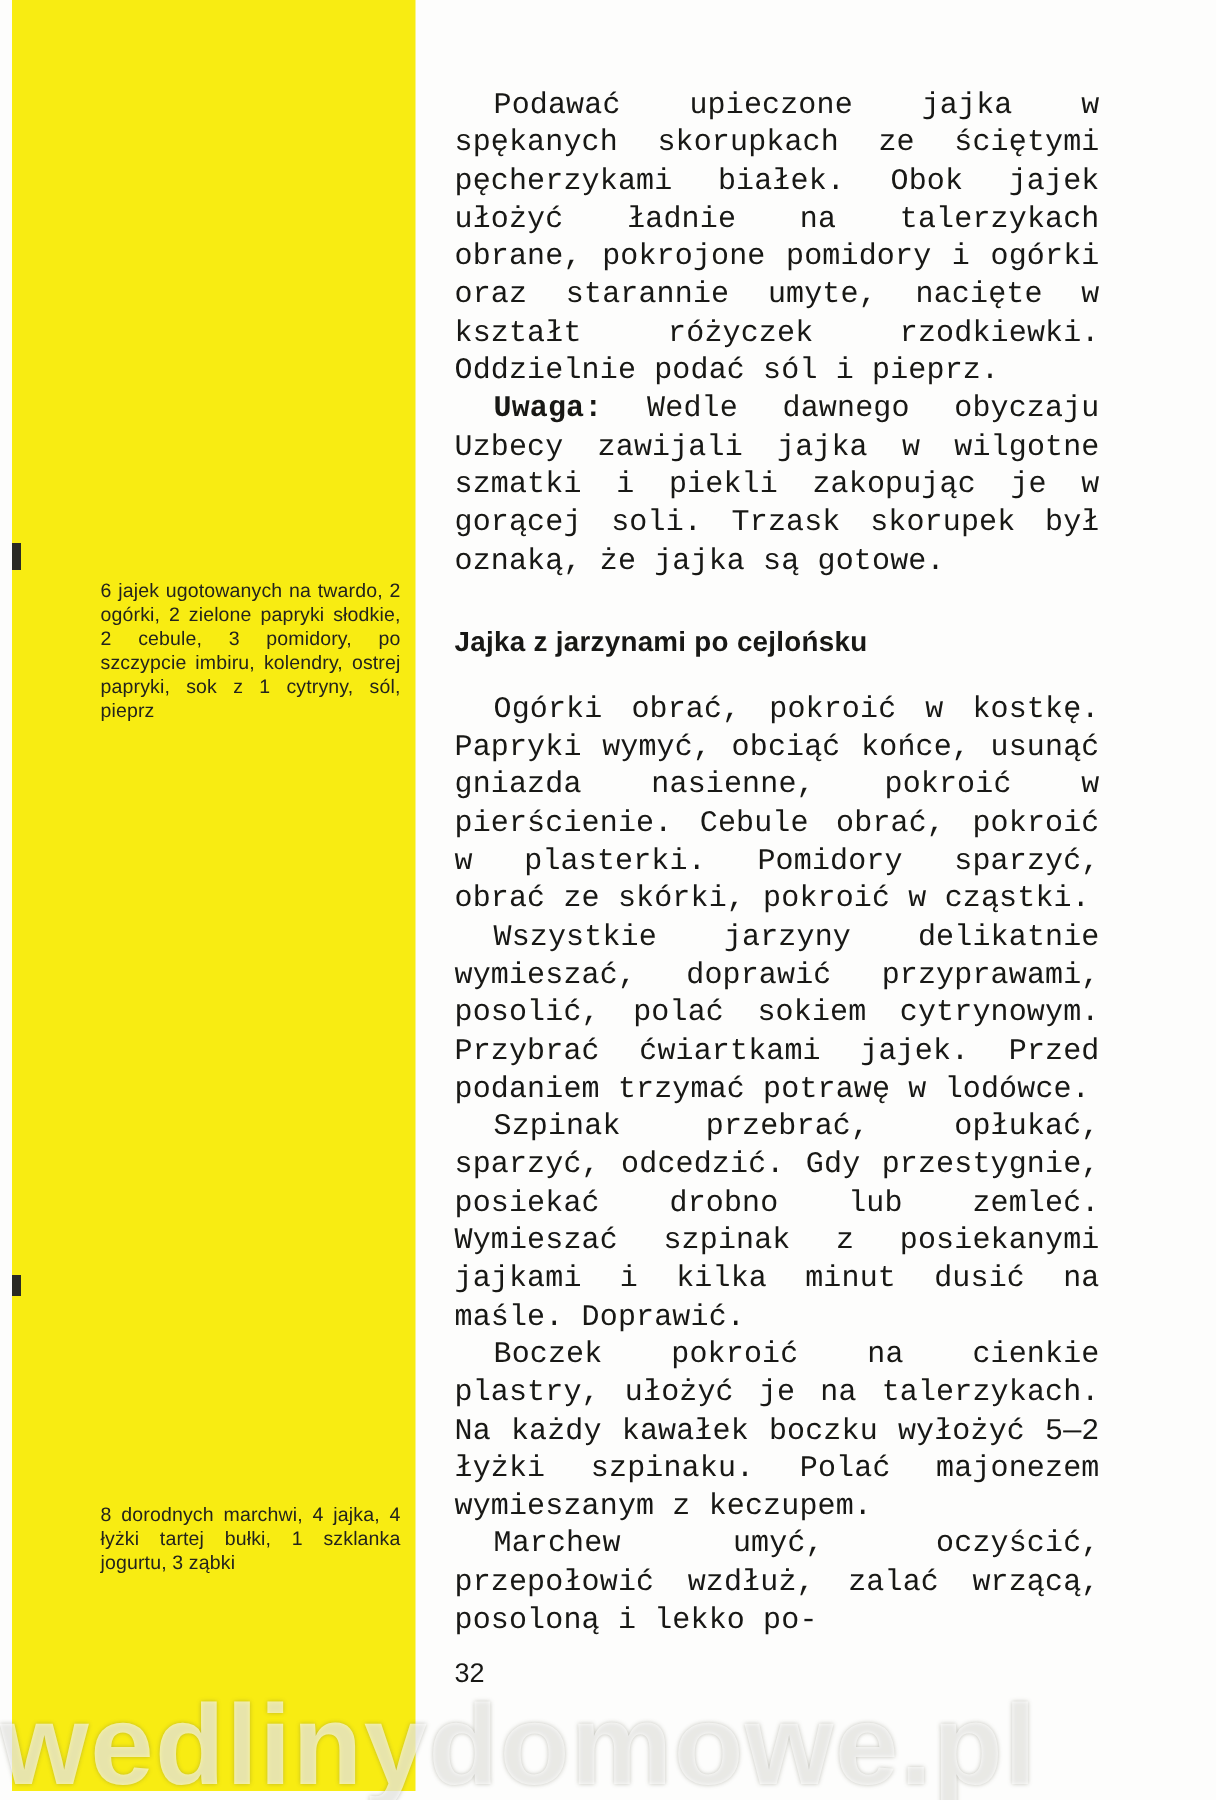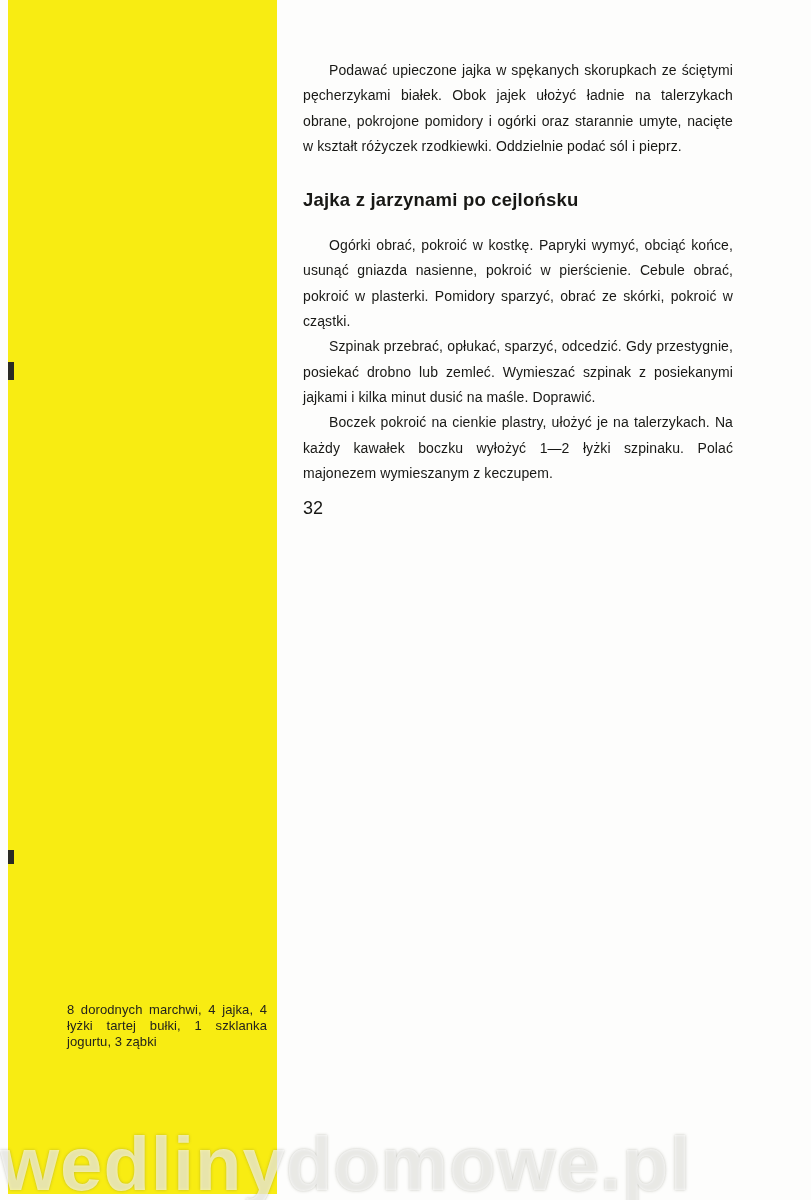--- a/index.html
+++ b/index.html
@@ -53,25 +53,26 @@
   .main-col {
     position: absolute;
     left: 303px;
     top: 0;
     width: 430px;
     padding-top: 58px;
     color: #181815;
   }
 
   .main-col p.body-par {
-    font-size: 14px;
+    font-size: 20px;
     line-height: 25.3px;
     text-align: justify;
     text-indent: 26px;
     letter-spacing: 0.1px;
+    font-family: Liberation Mono, monospace;
   }
 
   .recipe-title {
     font-size: 18.5px;
     font-weight: bold;
     margin-top: 30px;
     margin-bottom: 22px;
     letter-spacing: 0.2px;
   }
   .recipe-title.t2, .recipe-title.t3 { margin-top: 28px; }
@@ -102,32 +103,36 @@
 </style>
 </head>
 <body>
 
 <div class="page">
 
   <div class="sidebar"></div>
   <div class="print-mark m1"></div>
   <div class="print-mark m2"></div>
 
+  <div class="ingredients b1">6 jajek ugotowanych na twardo, 2 ogórki, 2 zielone papryki słodkie, 2 cebule, 3 pomidory, po szczypcie imbiru, kolendry, ostrej papryki, sok z 1 cytryny, sól, pieprz</div>
   <div class="ingredients b3">8 dorodnych marchwi, 4 jajka, 4 łyżki tartej bułki, 1 szklanka jogurtu, 3 ząbki</div>
 
   <div class="main-col">
 
     <p class="body-par">Podawać upieczone jajka w spękanych skorupkach ze ściętymi pęcherzykami białek. Obok jajek ułożyć ładnie na talerzykach obrane, pokrojone pomidory i ogórki oraz starannie umyte, nacięte w kształt różyczek rzodkiewki. Oddzielnie podać sól i pieprz.</p>
 
+    <p class="body-par"><span class="note-label">Uwaga:</span><span> Wedle dawnego obyczaju Uzbecy zawijali jajka w wilgotne szmatki i piekli zakopując je w gorącej soli. Trzask skorupek był oznaką, że jajka są gotowe.</span></p>
 
     <h2 class="recipe-title t1">Jajka z jarzynami po cejlońsku</h2>
     <p class="body-par">Ogórki obrać, pokroić w kostkę. Papryki wymyć, obciąć końce, usunąć gniazda nasienne, pokroić w pierścienie. Cebule obrać, pokroić w plasterki. Pomidory sparzyć, obrać ze skórki, pokroić w cząstki.</p>
+    <p class="body-par">Wszystkie jarzyny delikatnie wymieszać, doprawić przyprawami, posolić, polać sokiem cytrynowym. Przybrać ćwiartkami jajek. Przed podaniem trzymać potrawę w lodówce.</p>
 
     <p class="body-par">Szpinak przebrać, opłukać, sparzyć, odcedzić. Gdy przestygnie, posiekać drobno lub zemleć. Wymieszać szpinak z posiekanymi jajkami i kilka minut dusić na maśle. Doprawić.</p>
-    <p class="body-par">Boczek pokroić na cienkie plastry, ułożyć je na talerzykach. Na każdy kawałek boczku wyłożyć 1—2 łyżki szpinaku. Polać majonezem wymieszanym z keczupem.</p>
+    <p class="body-par">Boczek pokroić na cienkie plastry, ułożyć je na talerzykach. Na każdy kawałek boczku wyłożyć 5—2 łyżki szpinaku. Polać majonezem wymieszanym z keczupem.</p>
 
+    <p class="body-par">Marchew umyć, oczyścić, przepołowić wzdłuż, zalać wrzącą, posoloną i lekko po-</p>
 
     <p class="page-number">32</p>
   </div>
 
   <div class="watermark">wedlinydomowe.pl</div>
 
 </div>
 
 </body></html>

